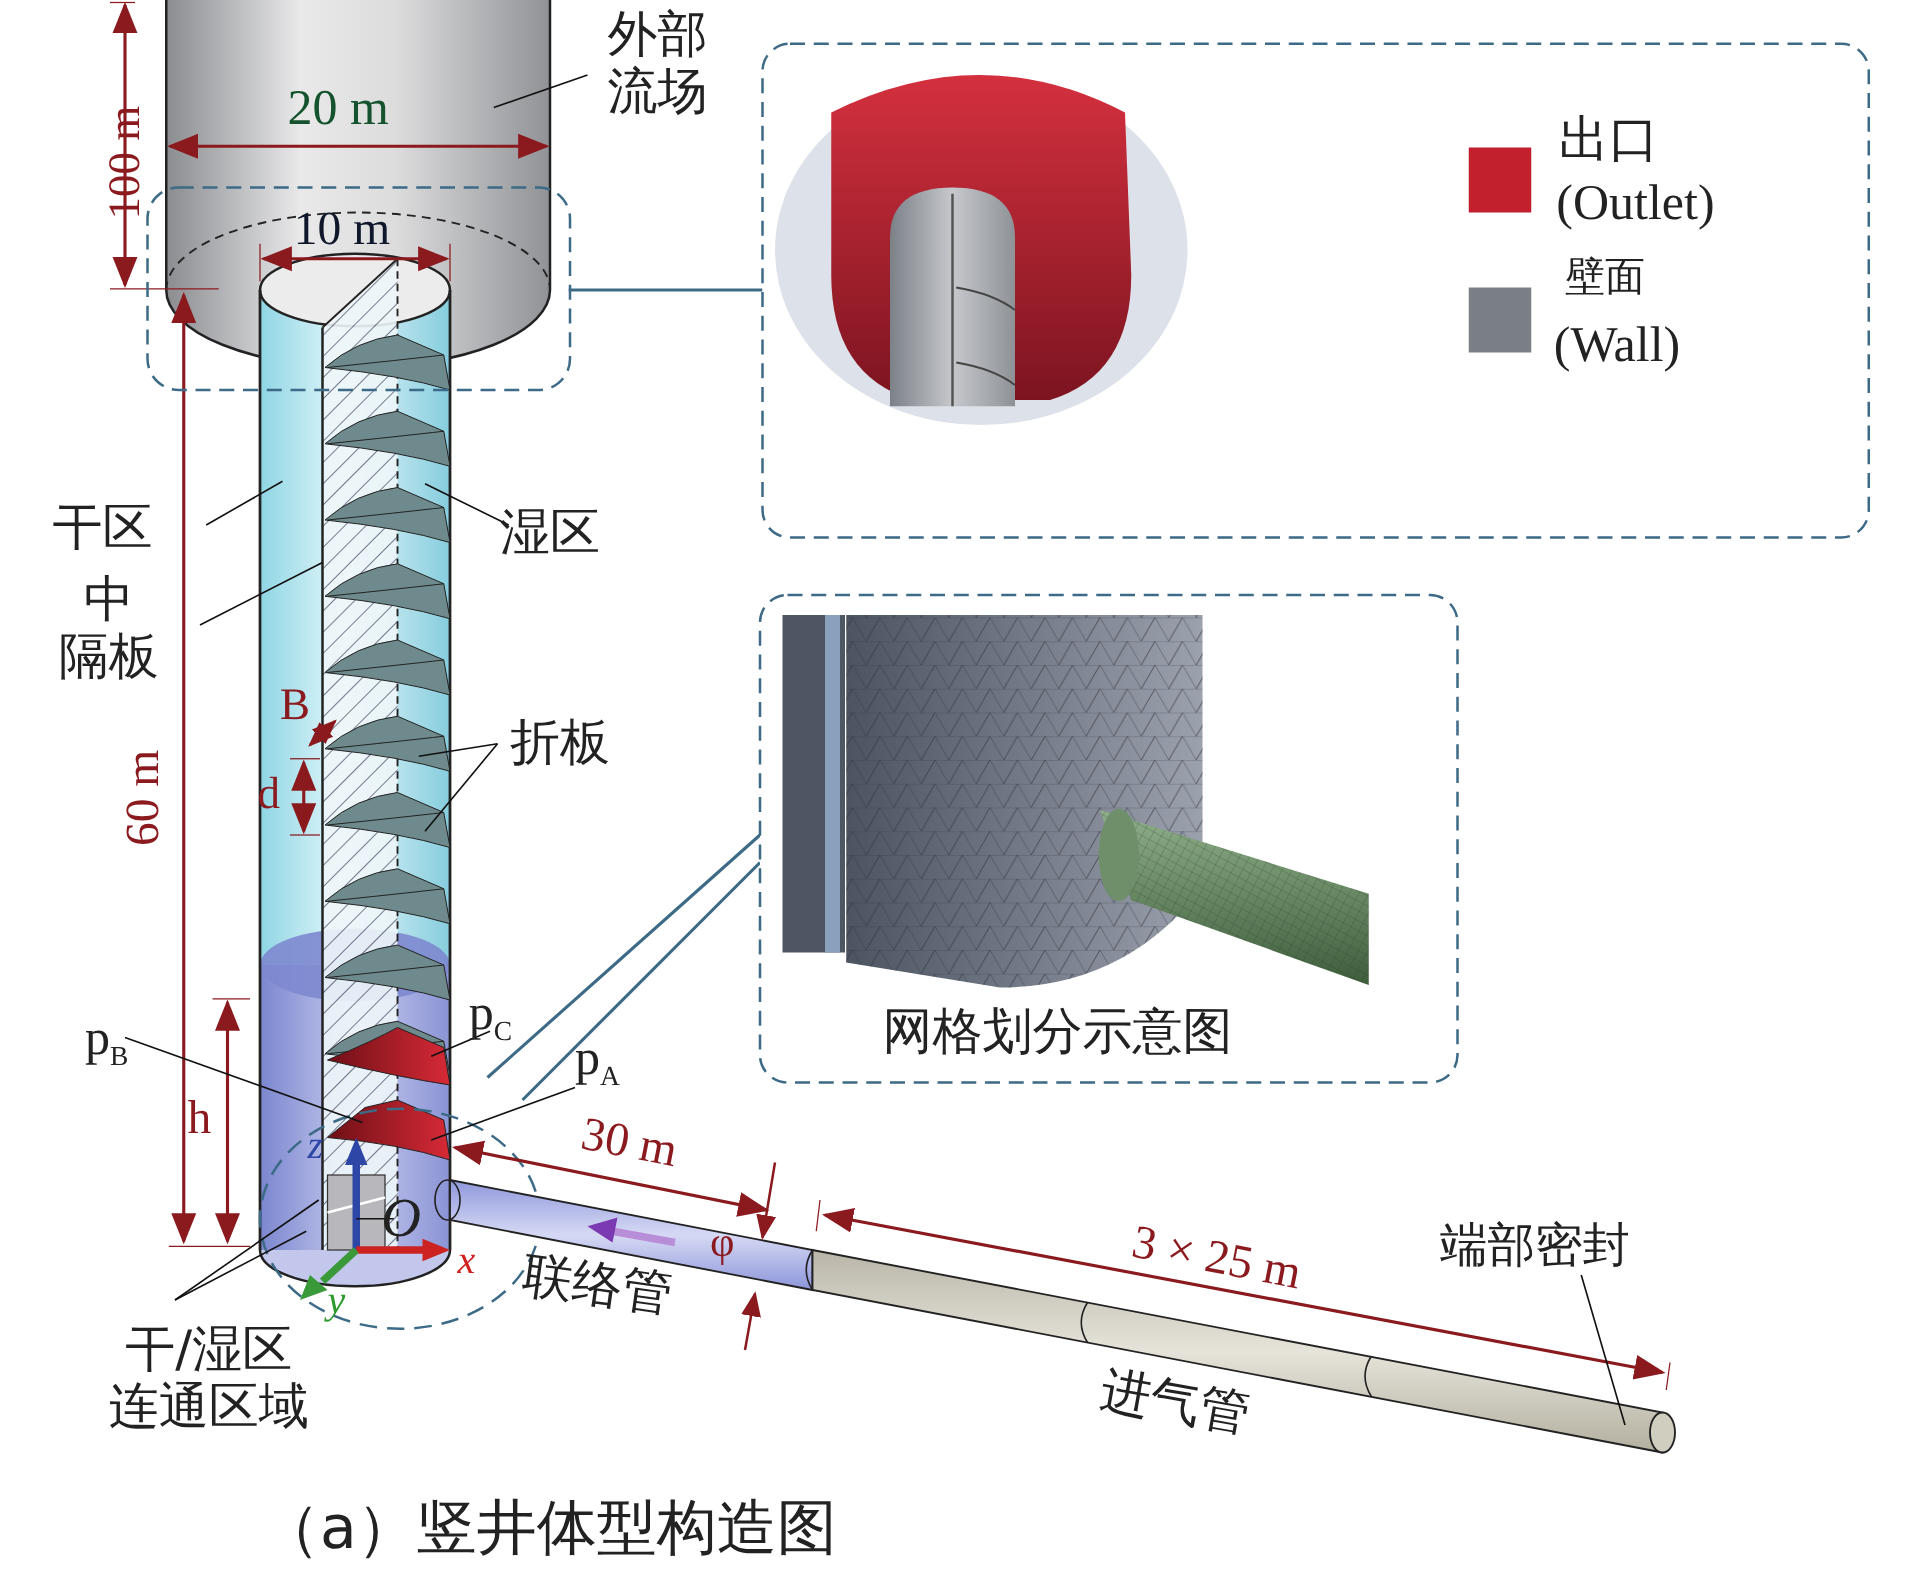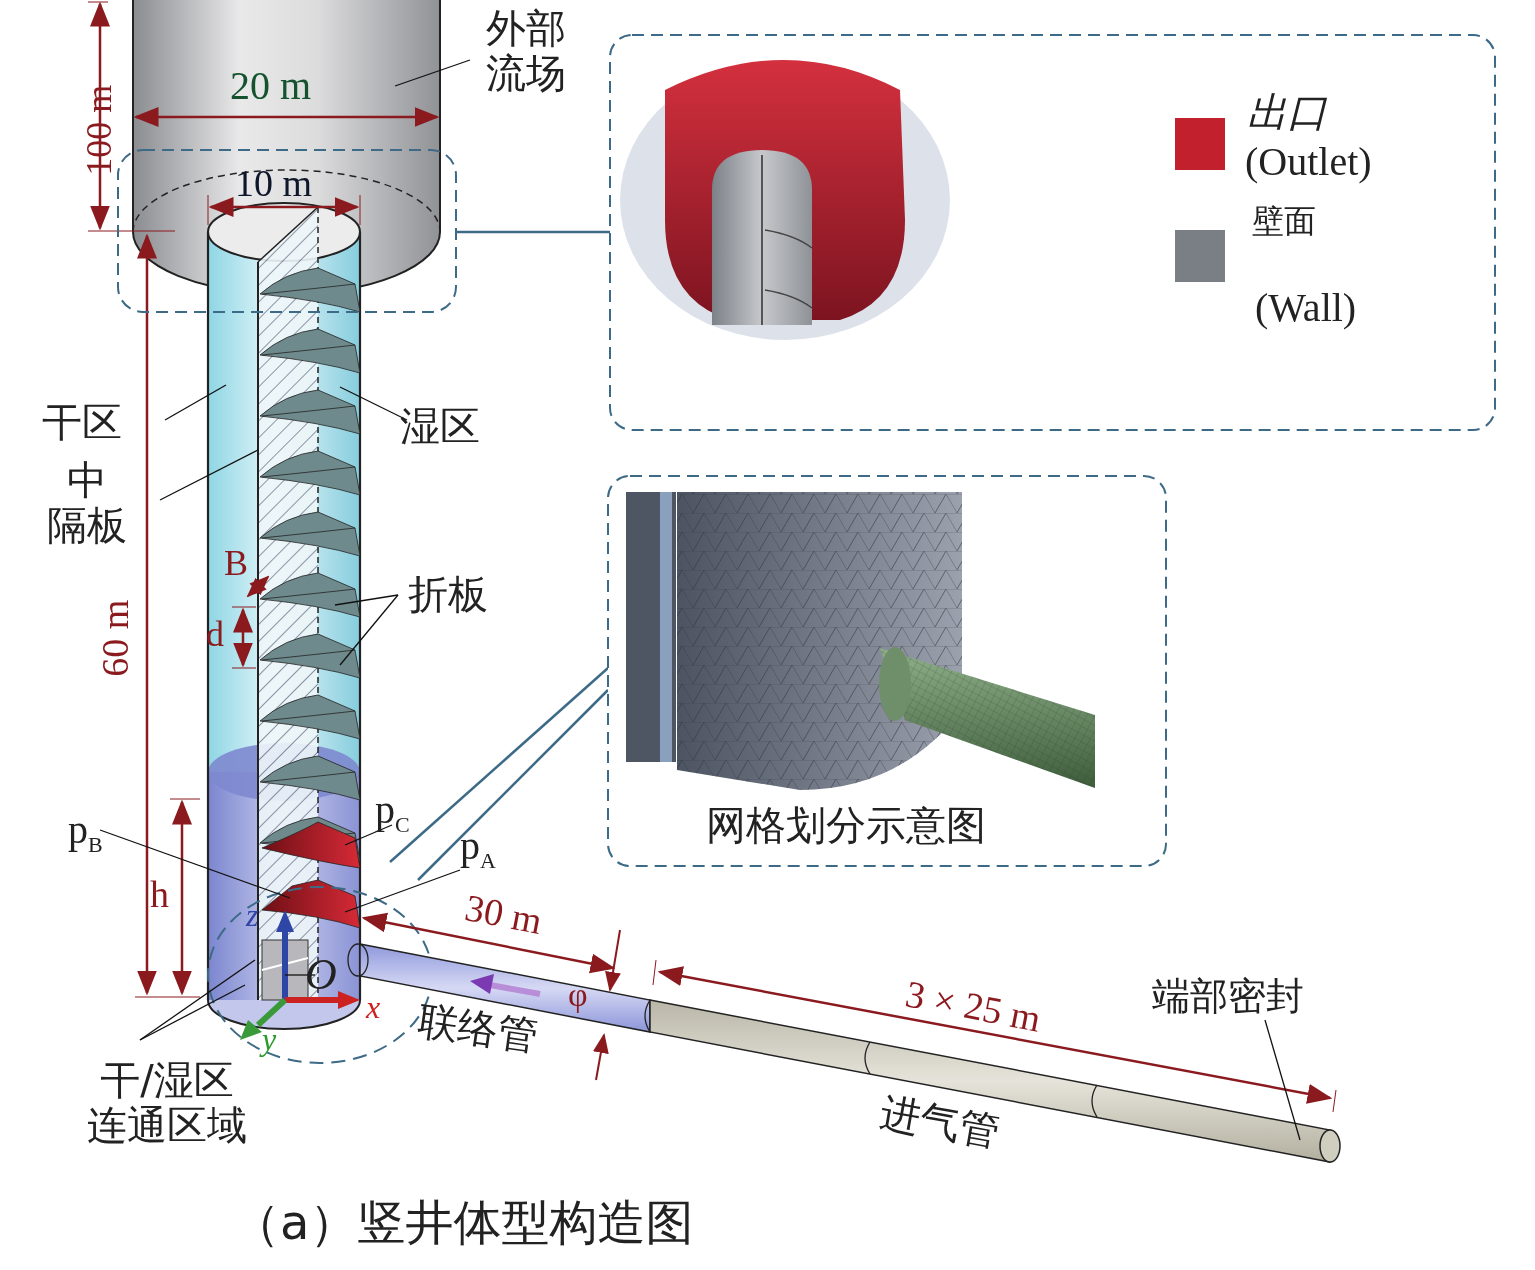--- a/index.html
+++ b/index.html
@@ -283,26 +283,26 @@
 <div class="lbl" style="left:62px;top:1058px;font-size:40px;text-align:center;width:210px;">
   <div>干/湿区</div>
   <div>连通区域</div>
 </div>
 <div class="lbl" style="left:418px;top:1006px;font-size:40px;transform:rotate(8deg);">联络管</div>
 <div class="lbl" style="left:880px;top:1100px;font-size:40px;transform:rotate(10deg);">进气管</div>
 <div class="lbl" style="left:1152px;top:975px;font-size:38px;">端部密封</div>
 
 <div style="position:absolute;left:1175px;top:118px;">
   <div style="position:absolute;left:0;top:0;width:50px;height:52px;background:#c3202e;"></div>
-  <div class="lbl" style="left:72px;top:-28px;font-size:40px;font-style:italic;">出口</div>
+  <div class="lbl" style="left:72px;top:-28px;font-size:40px;">出口</div>
   <div class="lbl ser" style="left:70px;top:22px;font-size:40px;">(Outlet)</div>
 </div>
 <div style="position:absolute;left:1175px;top:230px;">
   <div style="position:absolute;left:0;top:0;width:50px;height:52px;background:#7a7f86;"></div>
   <div class="lbl" style="left:57px;top:-26px;font-size:32px;margin-left:20px;">壁面</div>
-  <div class="lbl ser" style="left:80px;top:24px;font-size:40px;margin-top:32px;">(Wall)</div>
+  <div class="lbl ser" style="left:68px;top:24px;font-size:40px;">(Wall)</div>
 </div>
 
 <div class="lbl" style="left:706px;top:803px;font-size:40px;">网格划分示意图</div>
 
-<div class="lbl" style="left:232px;top:1196px;font-size:48px;">（a）竖井体型构造图</div>
+<div class="lbl" style="left:208px;top:1196px;font-size:48px;">（a）竖井体型构造图</div>
 
 </div>
 
 </body></html>

